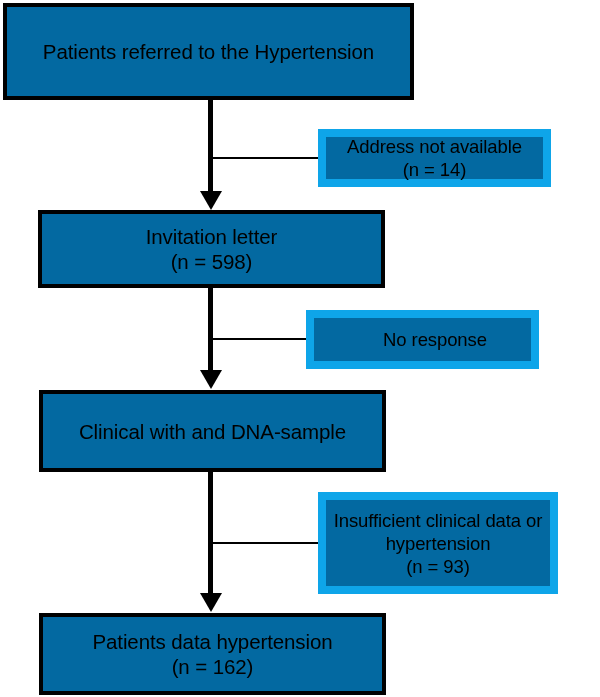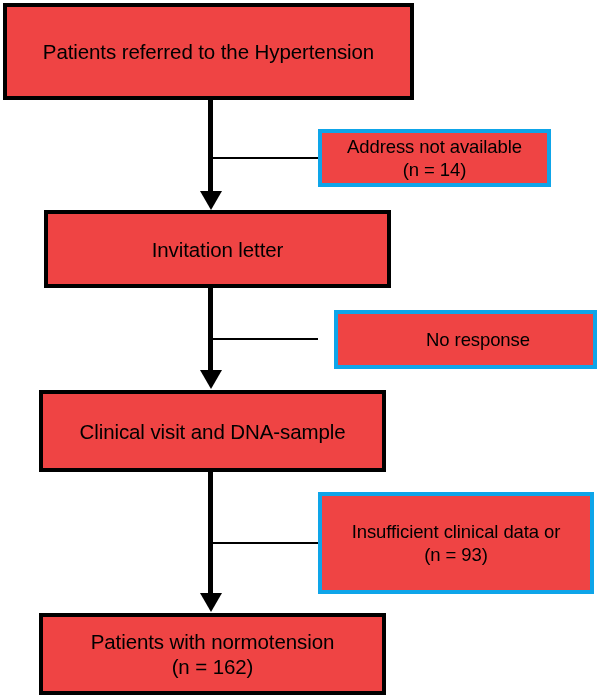--- a/index.html
+++ b/index.html
@@ -15,32 +15,32 @@
   #flowchart {
     position: relative;
     width: 600px;
     height: 697px;
     background: #ffffff;
     overflow: hidden;
   }
   .node {
     position: absolute;
     box-sizing: border-box;
-    background: #ef4444;
+    background: #0369a1;
     display: flex;
     flex-direction: column;
     align-items: center;
     justify-content: center;
     text-align: center;
   }
   .node.main {
     border: 4px solid #000000;
   }
   .node.side {
-    border: 4px solid #0ea5e9;
+    border: 8px solid #0ea5e9;
   }
   .node-line {
     display: block;
     white-space: nowrap;
   }
   
   .node.main .node-line {
     font-size: 20.5px;
     line-height: 25px;
     letter-spacing: -0.1px;
@@ -81,43 +81,45 @@
 
   <div class="connector v-stem" style="left:208px; top:100px; height:92px;"></div>
   <div class="arrowhead" style="left:199.5px; top:191px;"></div>
   <div class="connector h-branch" style="left:210px; top:157px; width:108px;"></div>
 
   <div class="node side" style="left:318px; top:129px; width:233px; height:58px;">
     <span class="node-line">Address not available</span>
     <span class="node-line">(n = 14)</span>
   </div>
 
-  <div class="node main" style="left:44px; top:210px; width:347px; height:78px;">
+  <div class="node main" style="left:38px; top:210px; width:347px; height:78px;">
     <span class="node-line">Invitation letter</span>
+    <span class="node-line">(n = 598)</span>
   </div>
 
   <div class="connector v-stem" style="left:208px; top:288px; height:83px;"></div>
   <div class="arrowhead" style="left:199.5px; top:370px;"></div>
   <div class="connector h-branch" style="left:210px; top:338px; width:108px;"></div>
 
-  <div class="node side" style="left:334px; top:310px; width:263px; height:59px;padding-left:25px;">
+  <div class="node side" style="left:306px; top:310px; width:233px; height:59px;padding-left:25px;">
     <span class="node-line">No response</span>
   </div>
 
   <div class="node main" style="left:39px; top:390px; width:347px; height:82px;">
-    <span class="node-line">Clinical visit and DNA-sample</span>
+    <span class="node-line">Clinical with and DNA-sample</span>
   </div>
 
   <div class="connector v-stem" style="left:208px; top:472px; height:122px;"></div>
   <div class="arrowhead" style="left:199.5px; top:593px;"></div>
   <div class="connector h-branch" style="left:210px; top:542px; width:108px;"></div>
 
-  <div class="node side" style="left:318px; top:492px; width:276px; height:102px;">
+  <div class="node side" style="left:318px; top:492px; width:240px; height:102px;">
     <span class="node-line">Insufficient clinical data or</span>
+    <span class="node-line">hypertension</span>
     <span class="node-line">(n = 93)</span>
   </div>
 
   <div class="node main" style="left:39px; top:613px; width:347px; height:82px;">
-    <span class="node-line">Patients with normotension</span>
+    <span class="node-line">Patients data hypertension</span>
     <span class="node-line">(n = 162)</span>
   </div>
 
 </div>
 
 </body></html>

